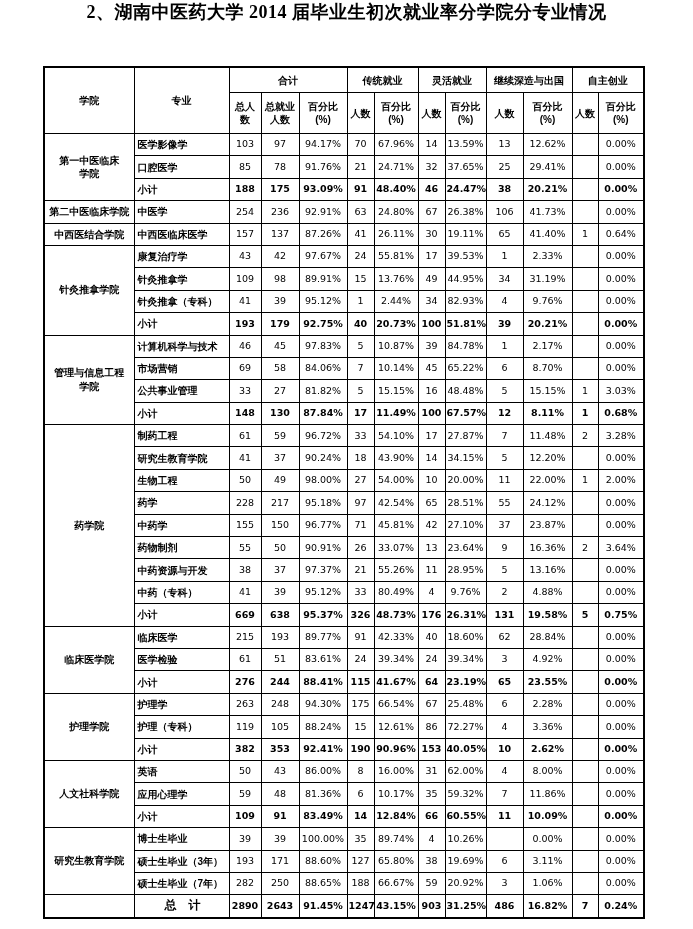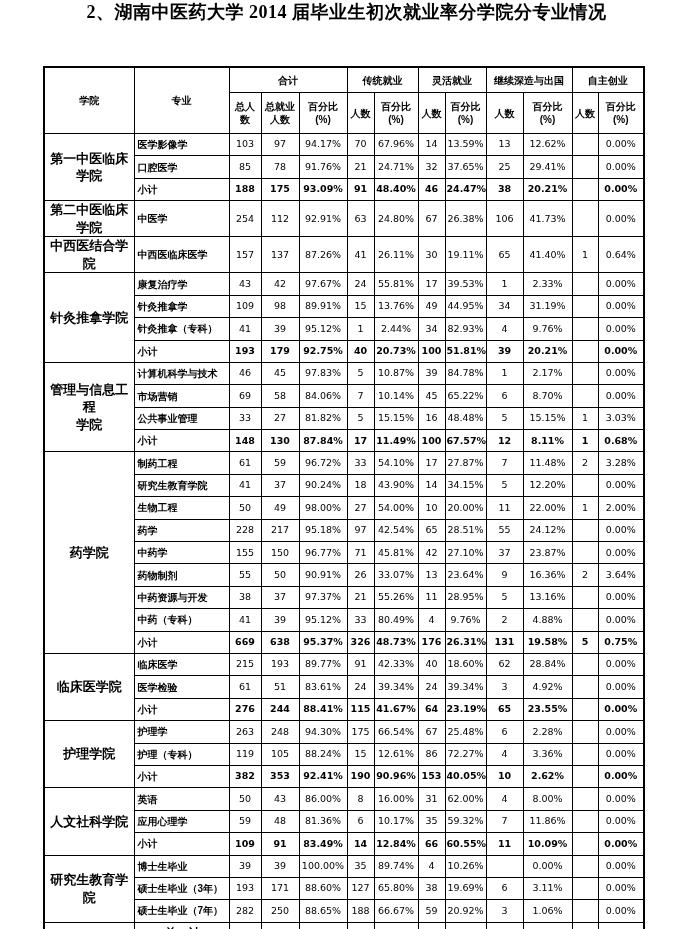--- a/index.html
+++ b/index.html
@@ -39,21 +39,21 @@
   .emp thead tr.h1 th { height:22px; }
   .emp thead tr.h2 th { height:38px; }
   .emp td {
     height:21.4px;
     font-size:9.5px;
     line-height:1.1;
     padding:0 1px;
   }
   .emp td.num { font-family:"DejaVu Sans", sans-serif; }
   .emp td.college {
-    font-size:13px;
+    font-size:10px;
     font-weight:bold;
     white-space:pre-line;
     line-height:1.35;
   }
   .emp td.major {
     text-align:left;
     padding-left:3px;
     font-size:10px;
     font-weight:bold;
     white-space:nowrap;
@@ -162,21 +162,21 @@
           <td class="num">24.47%</td>
           <td class="num">38</td>
           <td class="num">20.21%</td>
           <td class="num"></td>
           <td class="num">0.00%</td>
         </tr>
         <tr>
           <td class="college" rowspan="1">第二中医临床学院</td>
           <td class="major">中医学</td>
           <td class="num">254</td>
-          <td class="num">112</td>
+          <td class="num">236</td>
           <td class="num">92.91%</td>
           <td class="num">63</td>
           <td class="num">24.80%</td>
           <td class="num">67</td>
           <td class="num">26.38%</td>
           <td class="num">106</td>
           <td class="num">41.73%</td>
           <td class="num"></td>
           <td class="num">0.00%</td>
         </tr>

